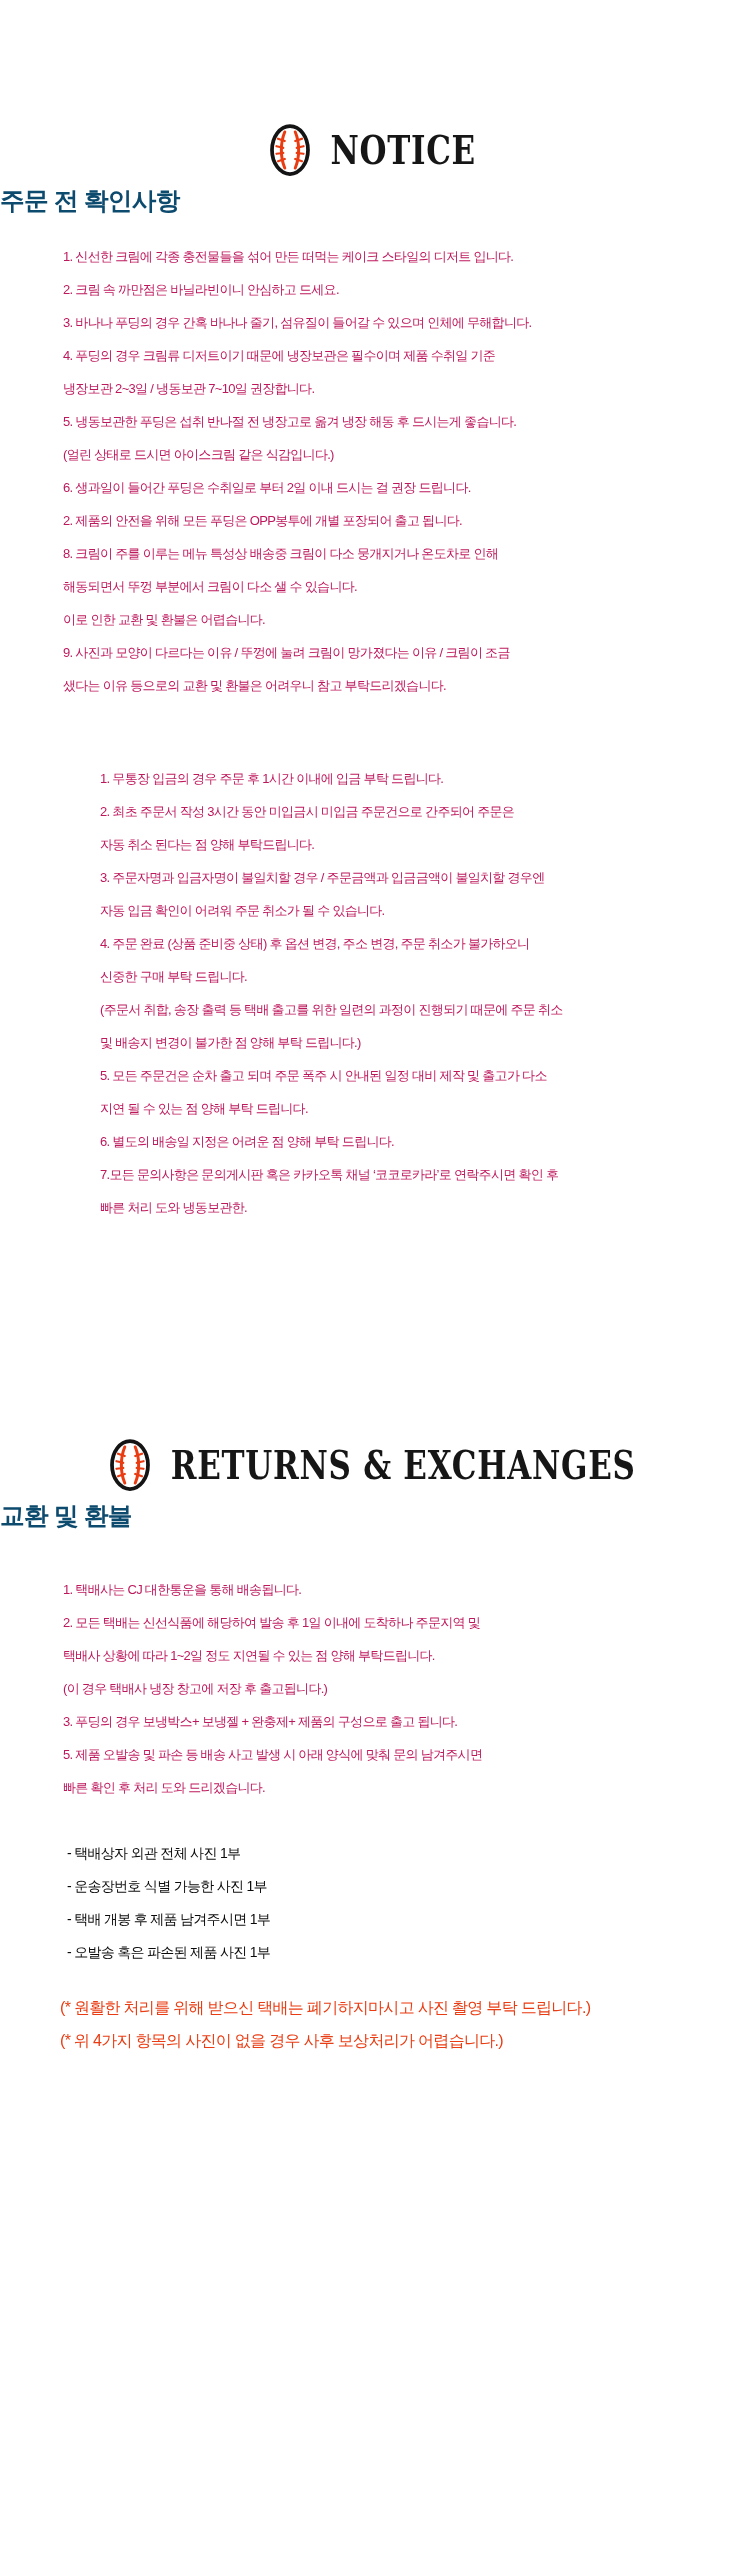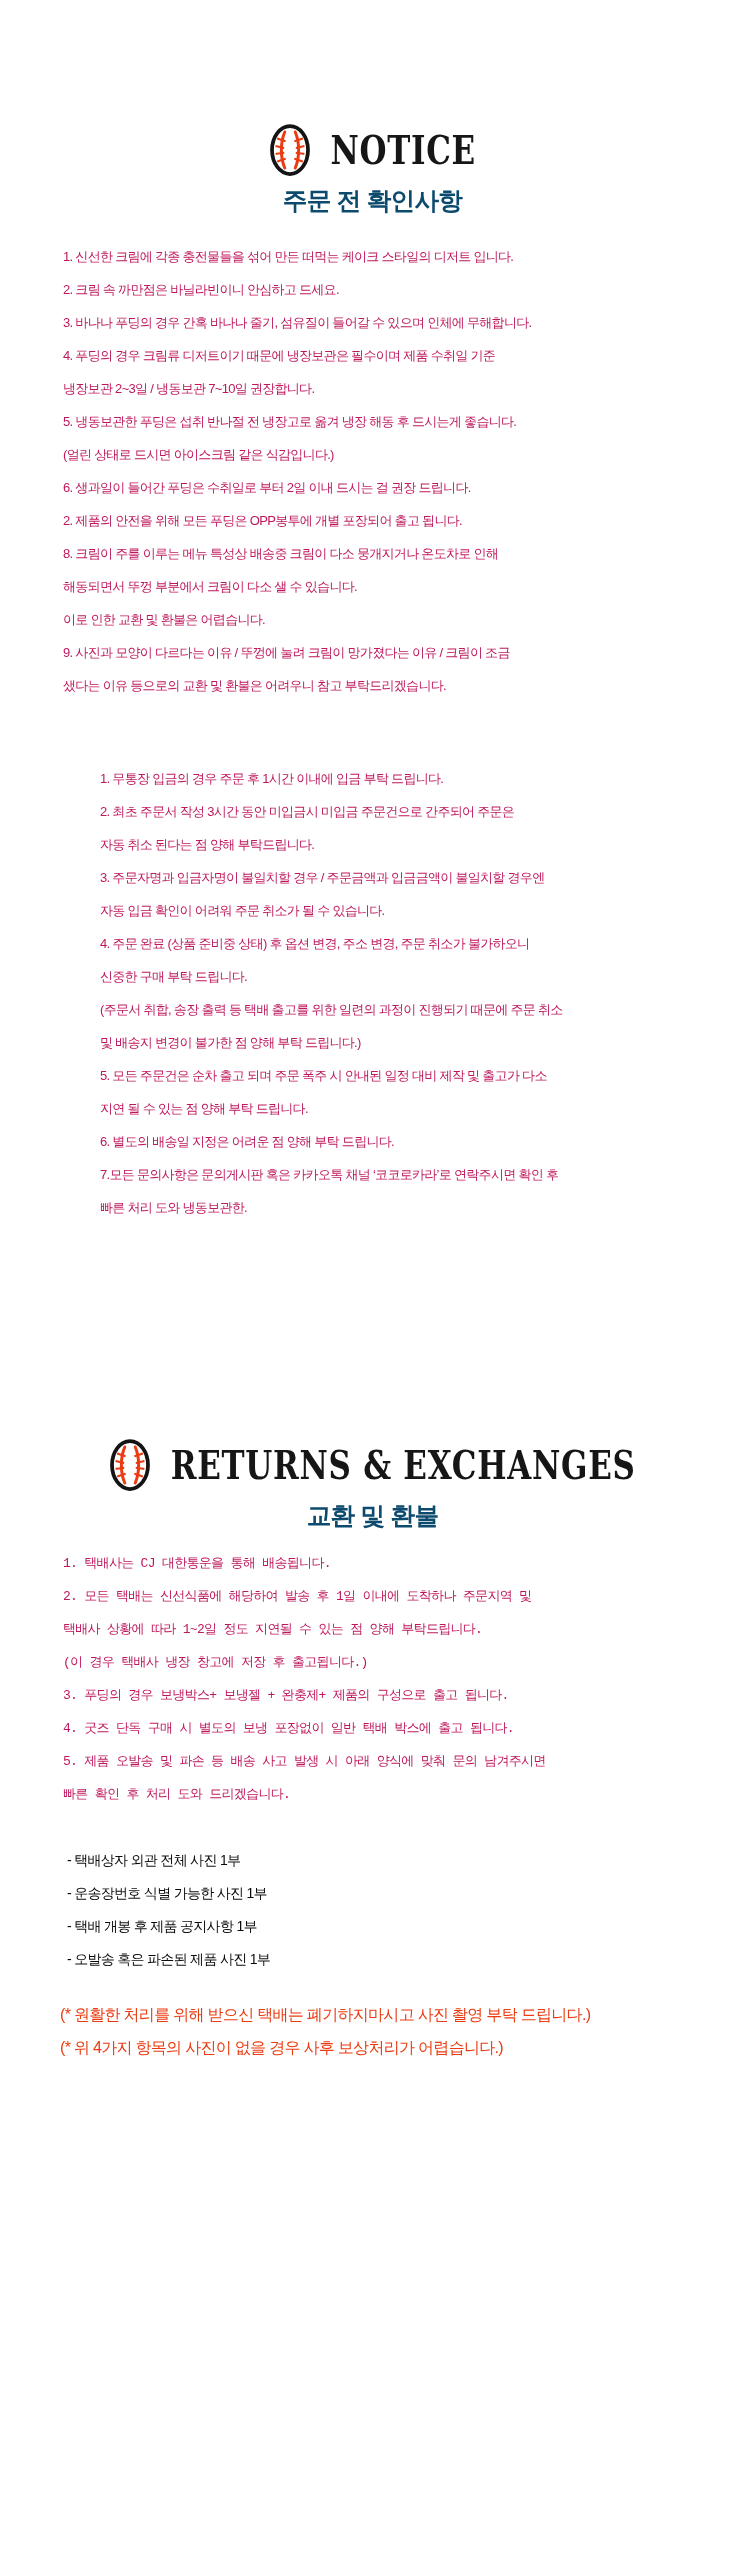--- a/index.html
+++ b/index.html
@@ -6,21 +6,21 @@
   * { box-sizing: border-box; }
   html, body { margin:0; padding:0; background:#ffffff; }
   body {
     width:745px;
     color:var(--ink);
     font-family:"Liberation Sans","DejaVu Sans",sans-serif;
   }
   .page { width:745px; min-height:2576px; background:#ffffff; padding-bottom:246px; }
 
   
-  .sec-header { text-align:center; }
+  .sec-header { }
   .header-row {
     display:flex; align-items:center; justify-content:center; gap:19.4px;
   }
   .ball { flex:0 0 auto; }
   .ball .seam-line { stroke:#141414; }
   .ball .stitch { stroke:var(--accent); }
   .sec-title {
     margin:0;
     font-family:"DejaVu Serif","Liberation Serif",serif;
     font-weight:900;
@@ -50,21 +50,21 @@
     color:#be185d;
   }
   .line { white-space:nowrap; }
 
   
   .s1 .sec-header { padding-top:123px; }
   .s1 .lines { margin-top:22.3px; }
   .s2 .sec-header { padding-top:188px; }
   .s2 .lines { margin-top:60px;margin-left:37px; }
   .s3 .sec-header { padding-top:214px; }
-  .s3 .lines { margin-top:15px;font-family:Liberation Mono, monospace; }
+  .s3 .lines { margin-top:41px; }
 
   .photo-list {
     margin-top:33px;
     padding-left:67px;
     font-size:14px;
     line-height:33px;
     letter-spacing:-0.7px;
   }
   .warnings {
     margin-top:22.3px;
@@ -148,29 +148,28 @@
       </div>
       <h2 class="sec-subtitle">교환 및 환불</h2>
     </div>
     <div class="lines">
 
     <div class="line">1. 택배사는 CJ 대한통운을 통해 배송됩니다.</div>
         <div class="line">2. 모든 택배는 신선식품에 해당하여 발송 후 1일 이내에 도착하나 주문지역 및</div>
         <div class="line">택배사 상황에 따라 1~2일 정도 지연될 수 있는 점 양해 부탁드립니다.</div>
         <div class="line">(이 경우 택배사 냉장 창고에 저장 후 출고됩니다.)</div>
         <div class="line">3. 푸딩의 경우 보냉박스+ 보냉젤 + 완충제+ 제품의 구성으로 출고 됩니다.</div>
-        <div class="line">4. 굿즈 단독 구매 시 별도의 보냉 포장없이 일반 택배 박스에 출고 됩니다.</div>
         <div class="line">5. 제품 오발송 및 파손 등 배송 사고 발생 시 아래 양식에 맞춰 문의 남겨주시면</div>
         <div class="line">빠른 확인 후 처리 도와 드리겠습니다.</div>
       </div>
     <div class="photo-list">
 
     <div class="line">- 택배상자 외관 전체 사진 1부</div>
         <div class="line">- 운송장번호 식별 가능한 사진 1부</div>
-        <div class="line">- 택배 개봉 후 제품 공지사항 1부</div>
+        <div class="line">- 택배 개봉 후 제품 남겨주시면 1부</div>
         <div class="line">- 오발송 혹은 파손된 제품 사진 1부</div>
       </div>
     <div class="warnings">
 
     <div class="line">(* 원활한 처리를 위해 받으신 택배는 폐기하지마시고 사진 촬영 부탁 드립니다.)</div>
         <div class="line">(* 위 4가지 항목의 사진이 없을 경우 사후 보상처리가 어렵습니다.)</div>
       </div>
   </section>
 
 </div>

